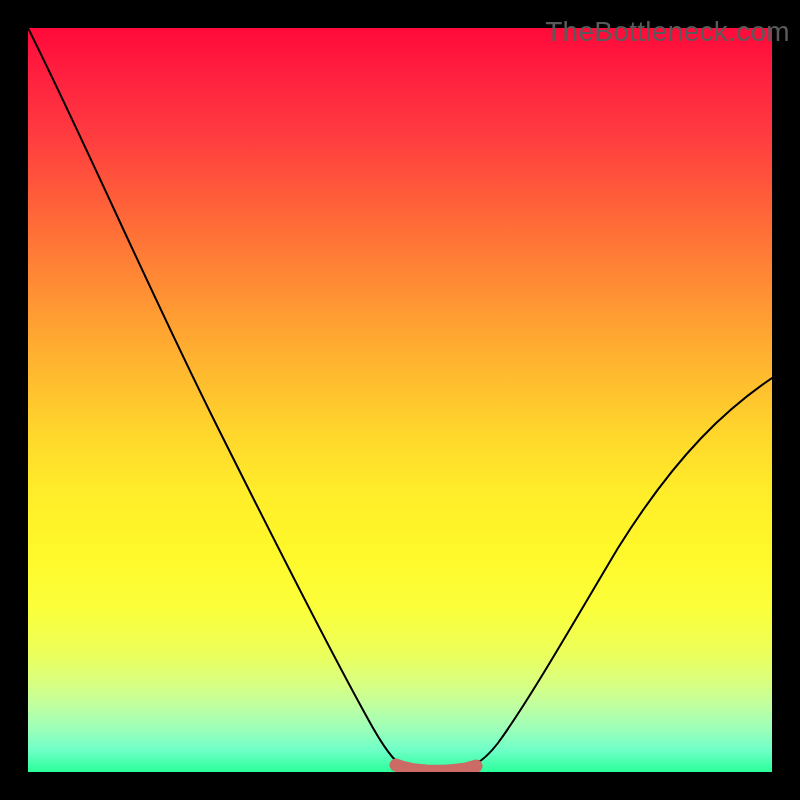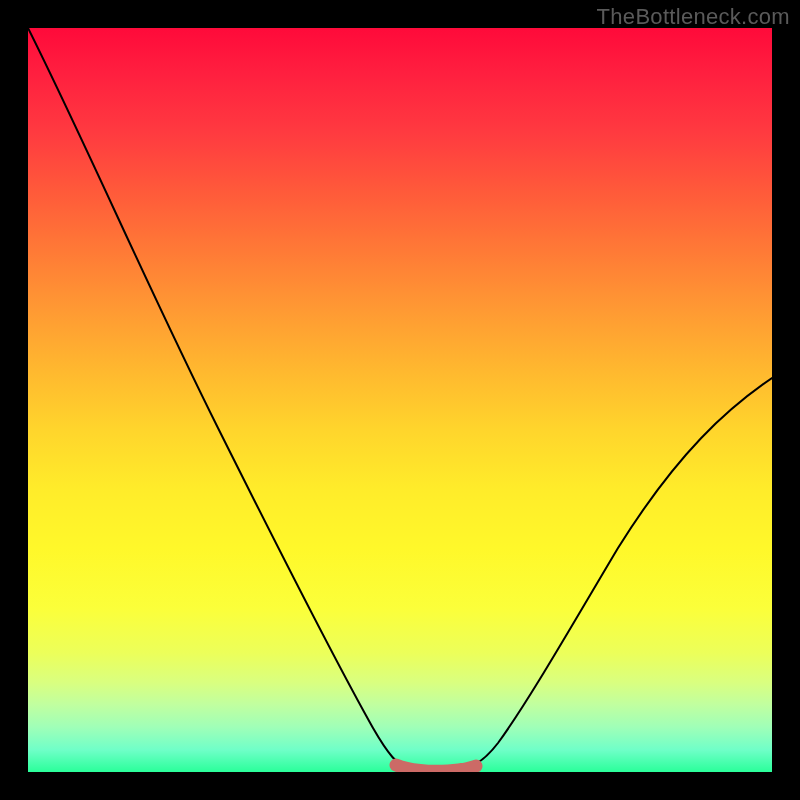--- a/index.html
+++ b/index.html
@@ -12,24 +12,24 @@
     font-family: Arial, Helvetica, sans-serif;
   }
   .frame {
     position: relative;
     width: 800px;
     height: 800px;
     background: #000;
   }
   .watermark {
     position: absolute;
-    top: 4px;
+    top: 16px;
     right: 10px;
     color: #5a5a5a;
-    font-size: 22px;
+    font-size: 28px;
     font-weight: 400;
     letter-spacing: 0.3px;
     z-index: 10;
   }
   .plot-area {
     position: absolute;
     left: 28px;
     top: 28px;
     width: 744px;
     height: 744px;

